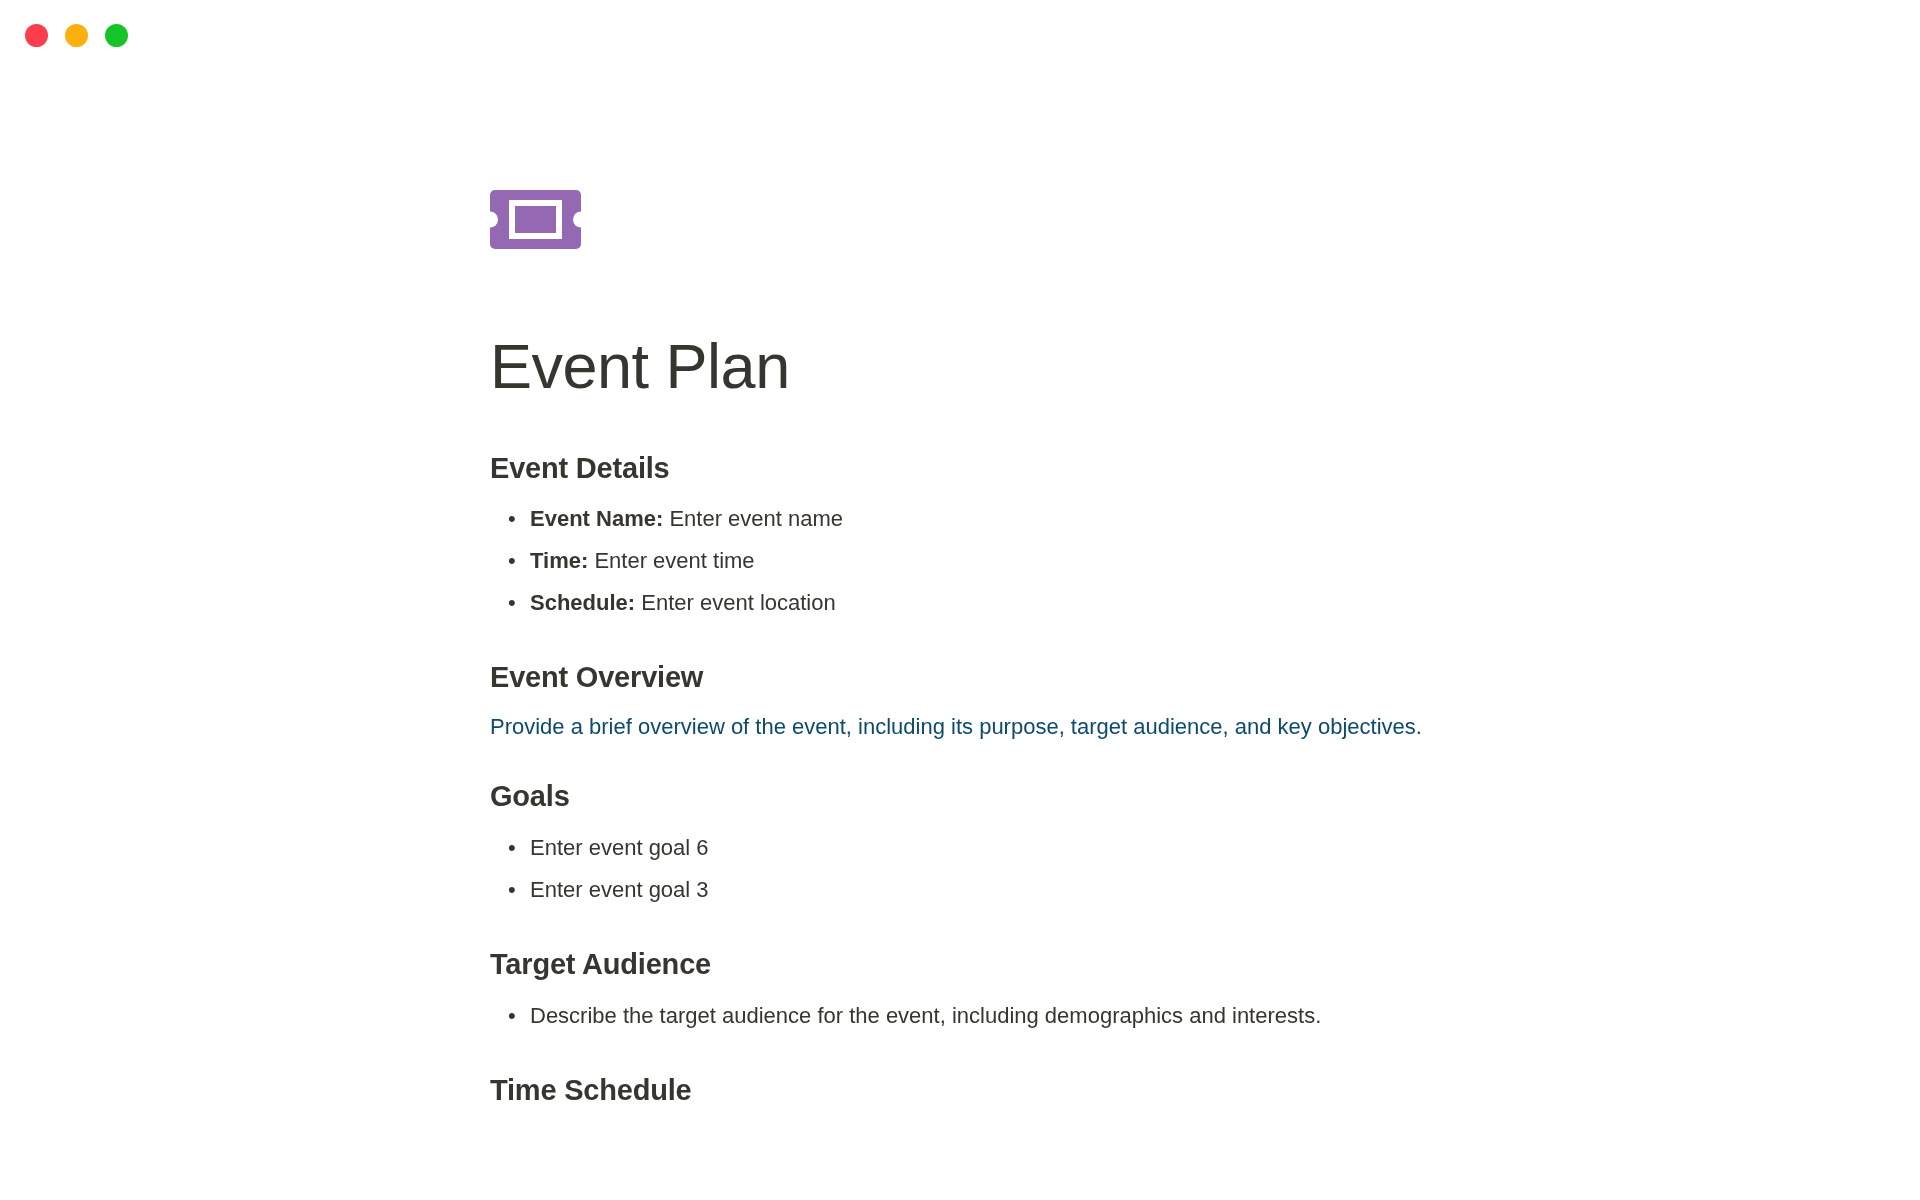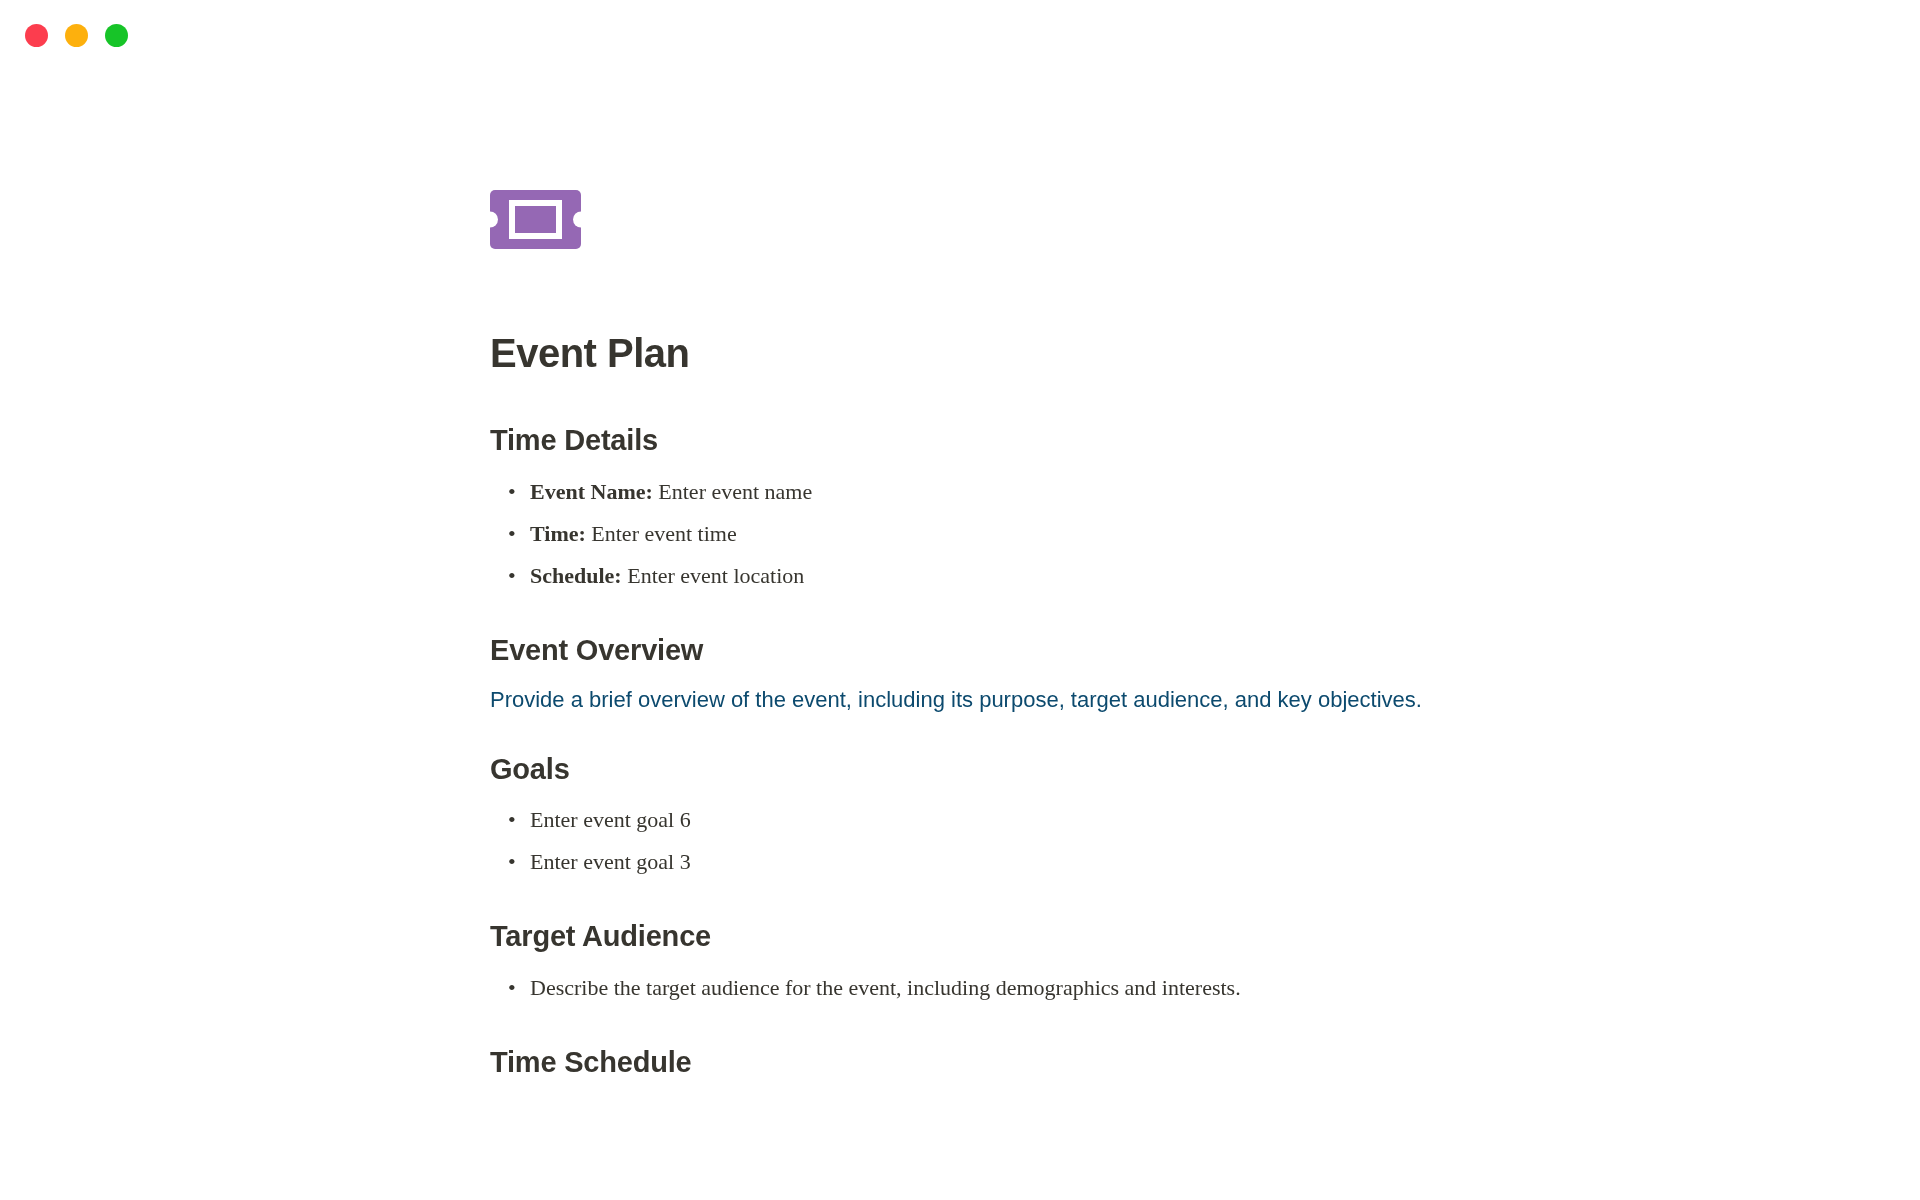--- a/index.html
+++ b/index.html
@@ -39,23 +39,23 @@
     height: 59px;
     cursor: pointer;
   }
   .doc-icon svg {
     display: block;
     width: 91px;
     height: 59px;
   }
   h1.title {
     margin: 80px 0 0 0;
-    font-size: 40px;
+    font-size: 63px;
     line-height: 1.2;
-    font-weight: 700;
+    font-weight: 400;
     letter-spacing: -0.5px;
     color: #37352F;
   }
   h2.section-heading {
     margin: 36px 0 0 0;
     font-size: 29px;
     line-height: 1.2;
     font-weight: 700;
     letter-spacing: -0.2px;
     color: #37352F;
@@ -66,21 +66,20 @@
   ul.bullet-list {
     list-style: none;
     margin: 13px 0 0 0;
     padding: 0 0 0 18px;
   }
   ul.bullet-list li {
     position: relative;
     font-size: 22px;
     line-height: 33px;
     padding: 4px 0 5px 22px;
-    font-family: Liberation Serif, serif;
   }
   ul.bullet-list li::before {
     content: "\2022";
     position: absolute;
     left: 0;
     top: 4px;
     font-size: 22px;
     line-height: 33px;
     color: #37352F;
   }
@@ -115,21 +114,21 @@
     <svg viewBox="0 0 91 59">
       <rect x="0" y="0" width="91" height="59" rx="5" fill="#9568B4"></rect>
       <circle cx="0" cy="29.5" r="8" fill="#ffffff"></circle>
       <circle cx="91" cy="29.5" r="8" fill="#ffffff"></circle>
       <rect x="22" y="13" width="47" height="33" fill="none" stroke="#ffffff" stroke-width="6"></rect>
     </svg>
   </div>
 
   <h1 class="title">Event Plan</h1>
 
-  <h2 class="section-heading mt-lg">Time Details</h2>
+  <h2 class="section-heading mt-lg">Event Details</h2>
   <ul class="bullet-list">
     <li>
       <span class="bl">Event Name:</span>
       <span>Enter event name</span>
     </li>
     <li>
       <span class="bl">Time:</span>
       <span>Enter event time</span>
     </li>
     <li>

